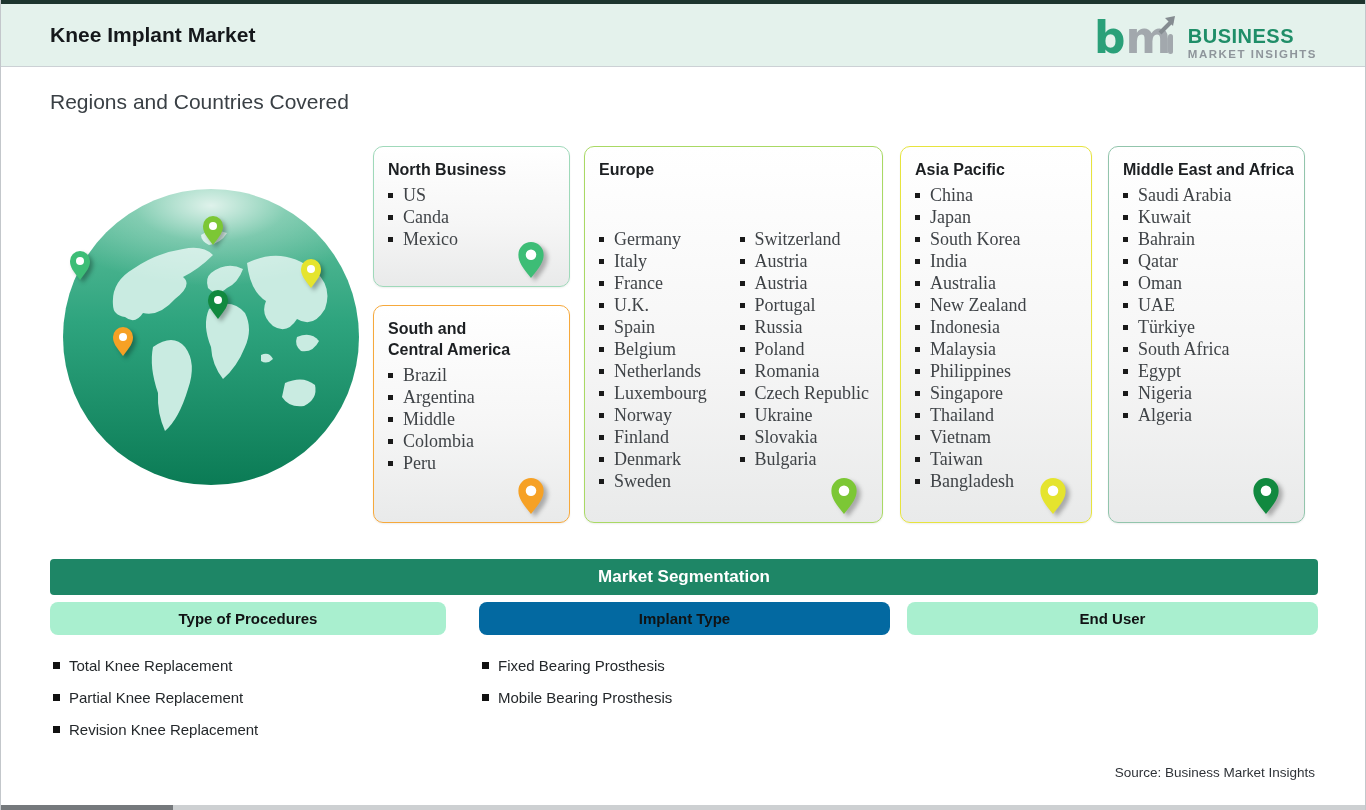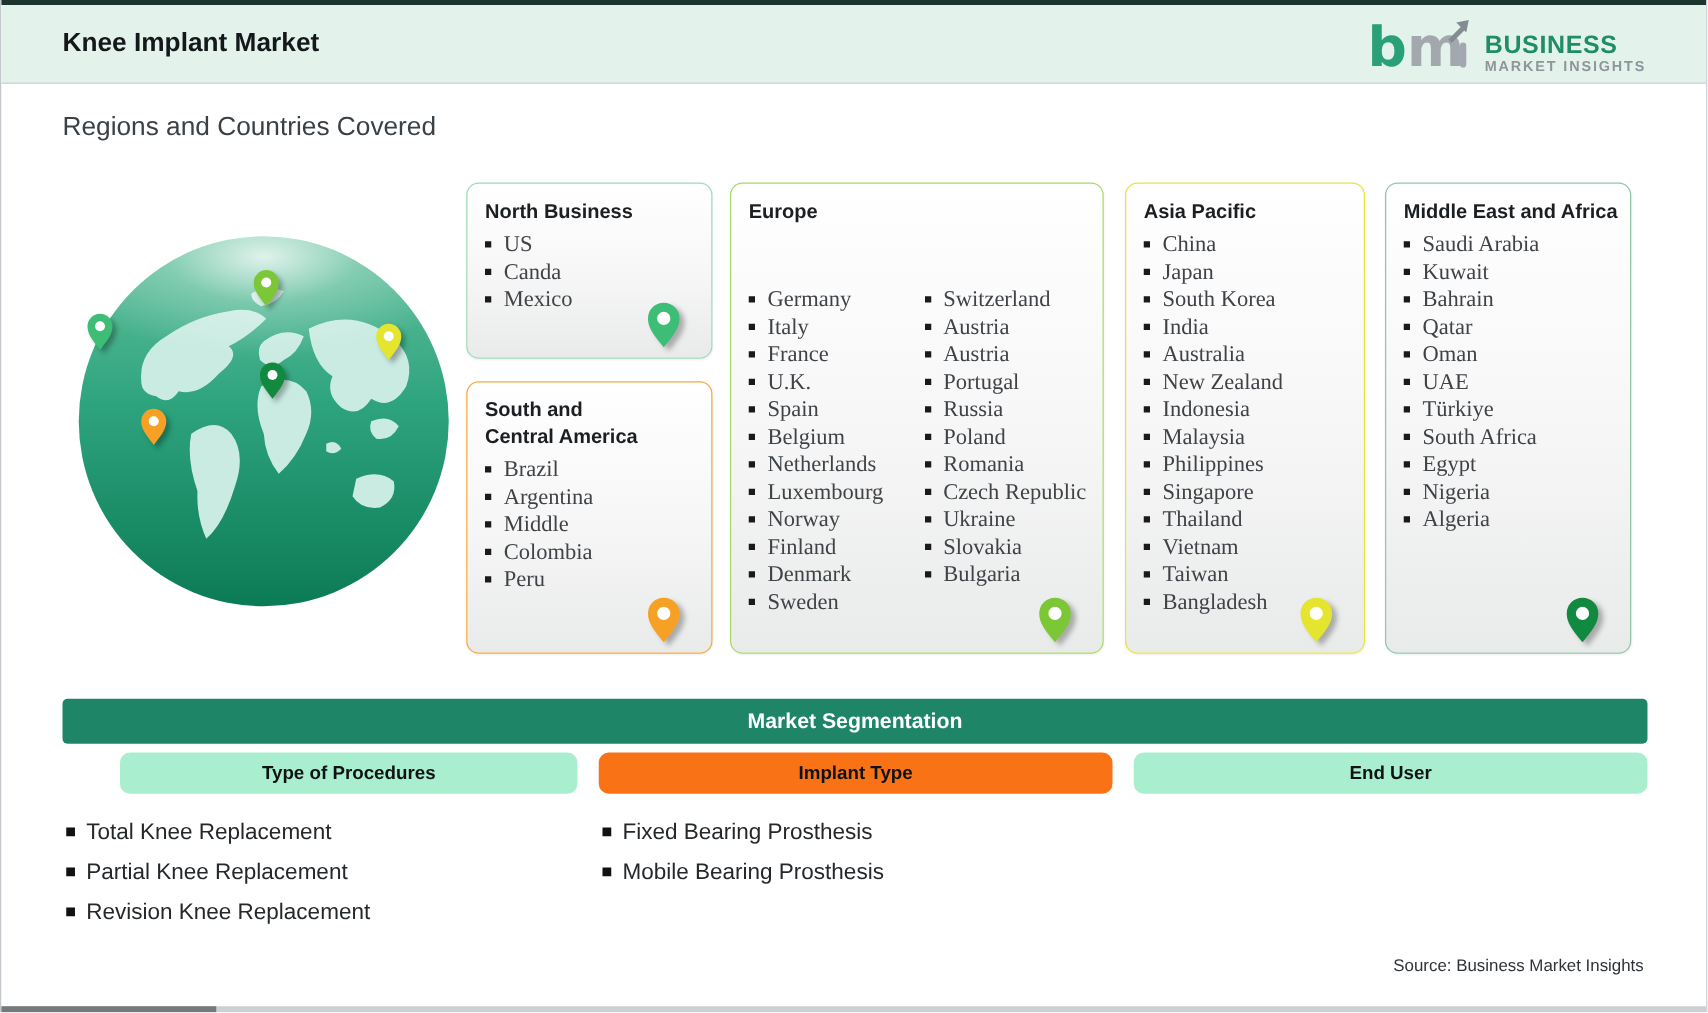--- a/index.html
+++ b/index.html
@@ -36,26 +36,26 @@
   ul.country-list li{display:flex;gap:10px;font-size:18px;color:#3f4347;line-height:22px;font-family:Liberation Serif, serif;}
   ul.country-list .sq{width:5px;height:5px;background:#1a1a1a;margin-top:9px;flex:none;}
   .eu-cols{display:flex;gap:6px;margin-top:44px;}
   .eu-cols ul{width:148px;}
   .card-pin{position:absolute;right:22px;bottom:6px;filter:drop-shadow(4px 3px 2px rgba(0,0,0,.28));}
 
   .seg-banner{position:absolute;left:49px;top:559px;width:1268px;height:36px;border-radius:4px;
     background:#1e8666;color:#ffffff;font-size:17px;font-weight:bold;text-align:center;line-height:36px;}
   .seg-header{position:absolute;top:602px;height:33px;border-radius:8px;background:#a9efcf;
     font-size:15px;font-weight:bold;color:#101314;text-align:center;line-height:33px;}
-  .seg-h1{left:49px;width:366px;margin-left:46px;}
+  .seg-h1{left:49px;width:396px;}
   .seg-h2{left:478px;width:411px;}
   .seg-h3{left:906px;width:411px;}
   ul.seg-list{position:absolute;top:648px;list-style:none;margin:0;padding:0;}
   .seg-l1{left:52px;} .seg-l2{left:481px;} .seg-l3{left:909px;}
-  ul.seg-list li{display:flex;align-items:center;gap:9px;font-size:18px;color:#24282b;height:22px;margin-top:10px;}
+  ul.seg-list li{display:flex;align-items:center;gap:9px;font-size:15px;color:#24282b;height:22px;margin-top:10px;}
   ul.seg-list li:first-child{margin-top:6px;}
   ul.seg-list .sq{width:7px;height:7px;background:#111;flex:none;}
 
   .source-note{position:absolute;right:50px;top:765px;font-size:13.5px;color:#2f3338;}
 
   .hscroll-track{position:absolute;left:0;right:0;bottom:0;height:5px;background:#cdd0d2;}
   .hscroll-thumb{position:absolute;left:0;bottom:0;height:5px;width:172px;background:#75797c;}
 </style>
 </head>
 <body>
@@ -411,21 +411,21 @@
       </ul>
     <svg class="card-pin" width="32" height="40" viewBox="-12 -36 24 38">
       <path d="M0,0 C-8,-10 -12,-15 -12,-22 a12,12 0 1 1 24,0 C12,-15 8,-10 0,0 Z" fill="#11893f"></path>
       <circle cx="0" cy="-22" r="5" fill="#ffffff"></circle>
     </svg>
   </div>
 
   <div class="seg-banner" style="background-color: rgb(30, 134, 102);">Market Segmentation</div>
 
   <div class="seg-header seg-h1" style="background-color: rgb(169, 239, 207);">Type of Procedures</div>
-  <div class="seg-header seg-h2" style="background-color: #f97316;">Implant Type</div>
+  <div class="seg-header seg-h2" style="background-color: #0369a1;">Implant Type</div>
   <div class="seg-header seg-h3" style="background-color: rgb(169, 239, 207);">End User</div>
 
   <ul class="seg-list seg-l1">
       <li>
         <span class="sq"></span>
         <span>Total Knee Replacement</span>
       </li>
       <li>
         <span class="sq"></span>
         <span>Partial Knee Replacement</span>

